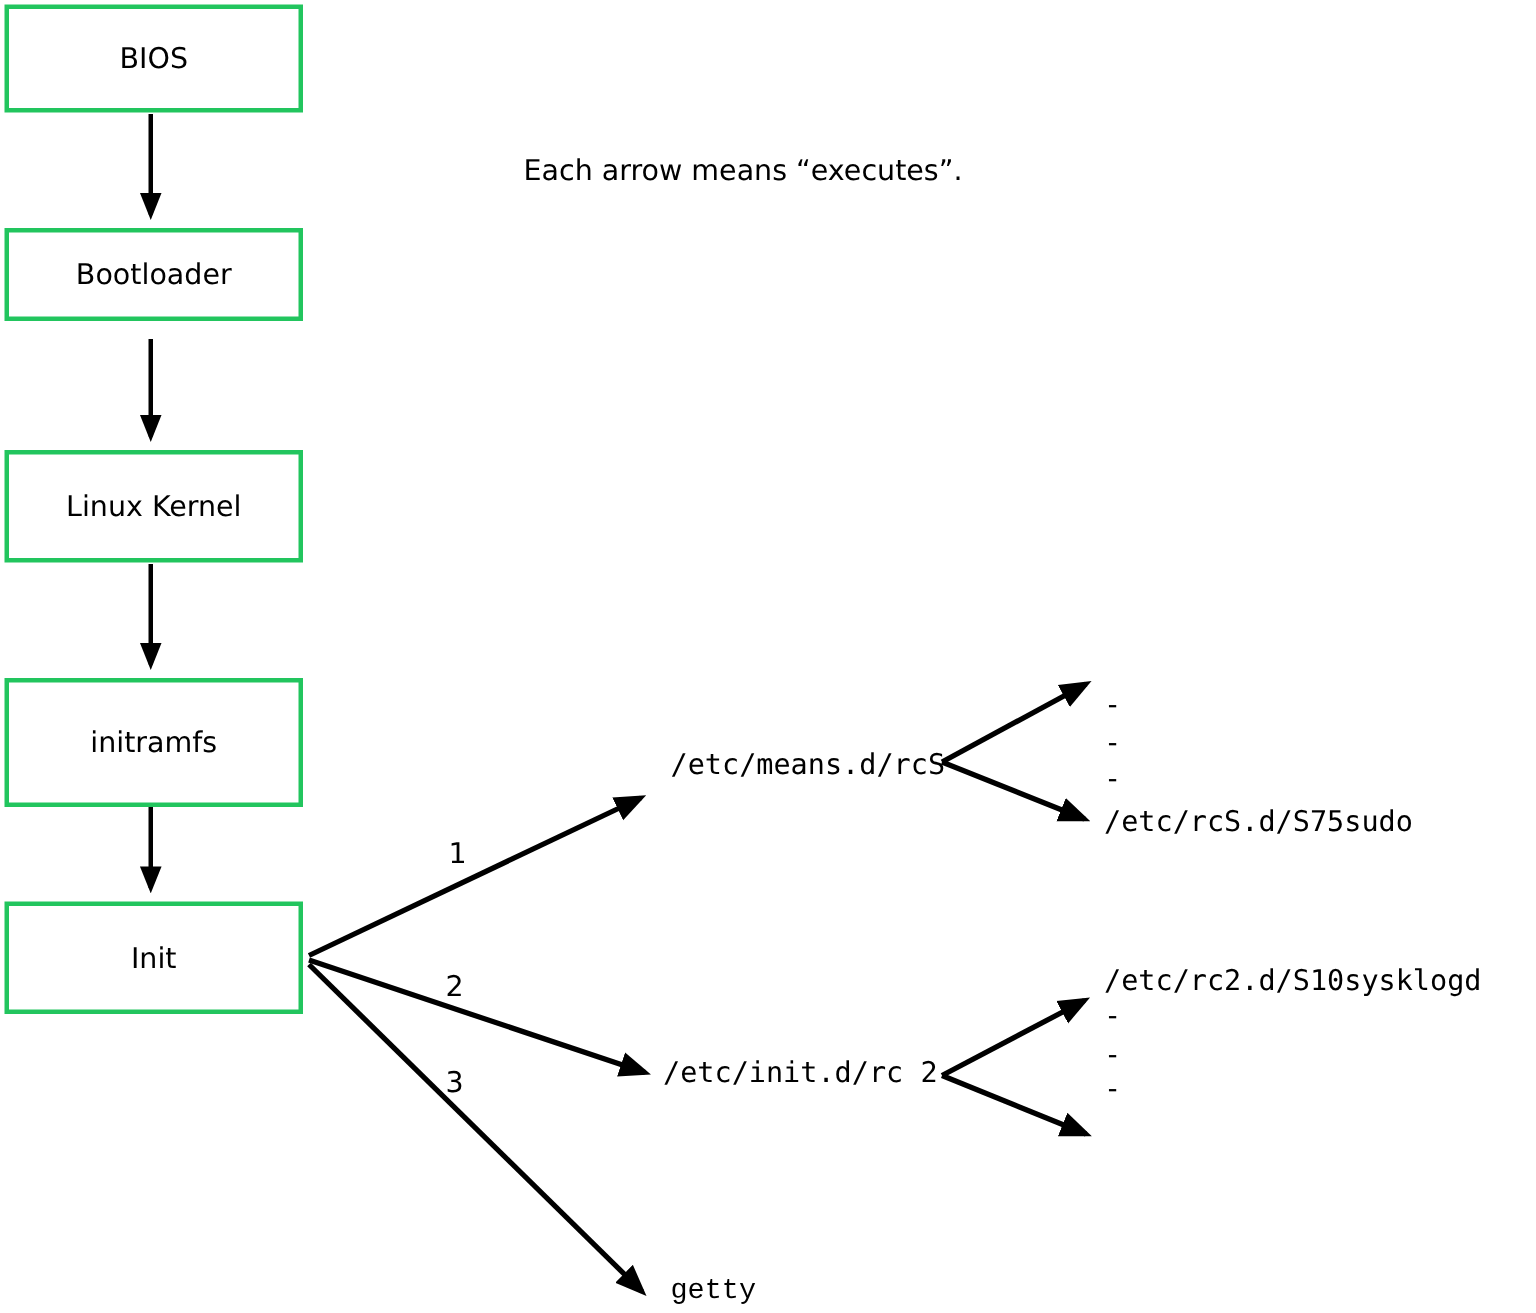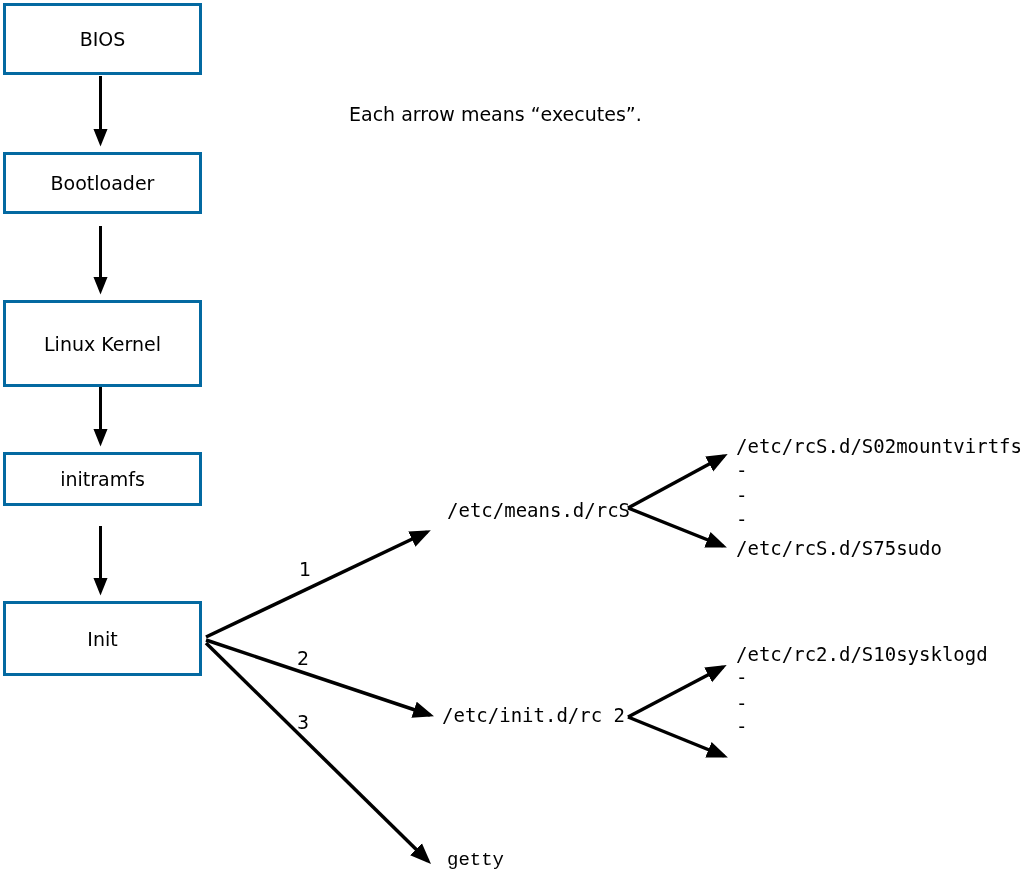--- a/index.html
+++ b/index.html
@@ -10,21 +10,21 @@
     height: 875px;
     background: #ffffff;
     font-family: "DejaVu Sans", sans-serif;
     color: #000000;
     overflow: hidden;
   }
   .box {
     position: absolute;
     left: 3px;
     width: 199px;
-    border: 3px solid #0369a1;
+    border: 3px solid #22c55e;
     background: #ffffff;
     display: flex;
     align-items: center;
     justify-content: center;
     font-size: 19px;
     color: #000000;
   }
   .note {
     position: absolute;
     font-size: 19px;
@@ -81,41 +81,40 @@
     <line class="dline" x1="628" y1="717" x2="723" y2="667" marker-end="url(#ah)"></line>
     <line class="dline" x1="628" y1="717" x2="724" y2="756" marker-end="url(#ah)"></line>
   </svg>
 
   <div class="box" style="top:3px;   height:72px;">
       <span>BIOS</span>
     </div>
   <div class="box" style="top:152px; height:62px;">
       <span>Bootloader</span>
     </div>
-  <div class="box" style="top:300px; height:87px;">
+  <div class="box" style="top:300px; height:75px;">
       <span>Linux Kernel</span>
     </div>
-  <div class="box" style="top:452px; height:54px;">
+  <div class="box" style="top:452px; height:86px;">
       <span>initramfs</span>
     </div>
   <div class="box" style="top:601px; height:75px;">
       <span>Init</span>
     </div>
 
   <div class="note" style="left:349px; top:105px;">Each arrow means “executes”.</div>
 
   <div class="num" style="left:299px; top:560px;">1</div>
   <div class="num" style="left:297px; top:649px;">2</div>
   <div class="num" style="left:297px; top:713px;">3</div>
 
   <div class="mono" style="left:447px; top:501px;">/etc/means.d/rcS</div>
   <div class="mono" style="left:442px; top:706px;">/etc/init.d/rc 2</div>
   <div class="mono" style="left:447px; top:851px;font-family:Liberation Mono, monospace;">getty</div>
 
-  <div class="mono" style="left:736px; top:437px;">/etc/rcS.d/S02mountvirtfs</div>
   <div class="mono" style="left:736px; top:461px;">-</div>
   <div class="mono" style="left:736px; top:486px;">-</div>
   <div class="mono" style="left:736px; top:510px;">-</div>
   <div class="mono" style="left:736px; top:539px;">/etc/rcS.d/S75sudo</div>
 
   <div class="mono" style="left:736px; top:645px;">/etc/rc2.d/S10sysklogd</div>
   <div class="mono" style="left:736px; top:668px;">-</div>
   <div class="mono" style="left:736px; top:694px;">-</div>
   <div class="mono" style="left:736px; top:717px;">-</div>
 

